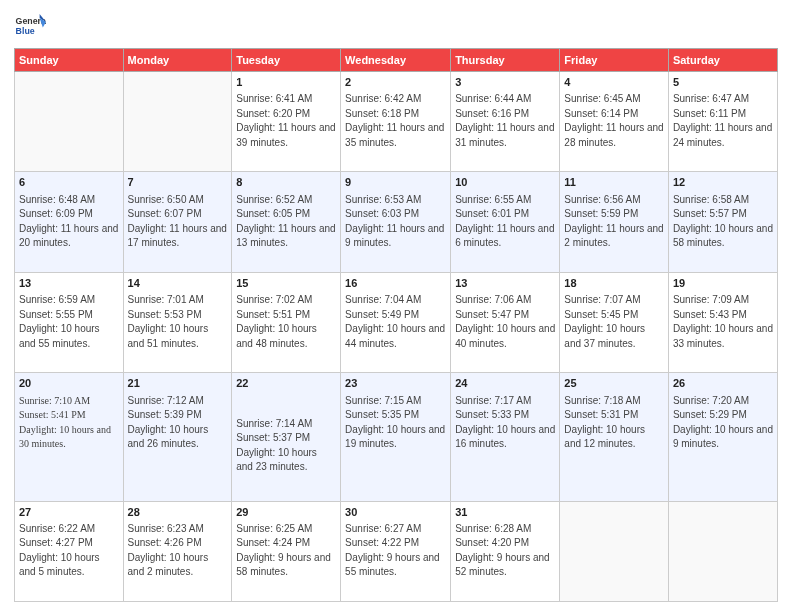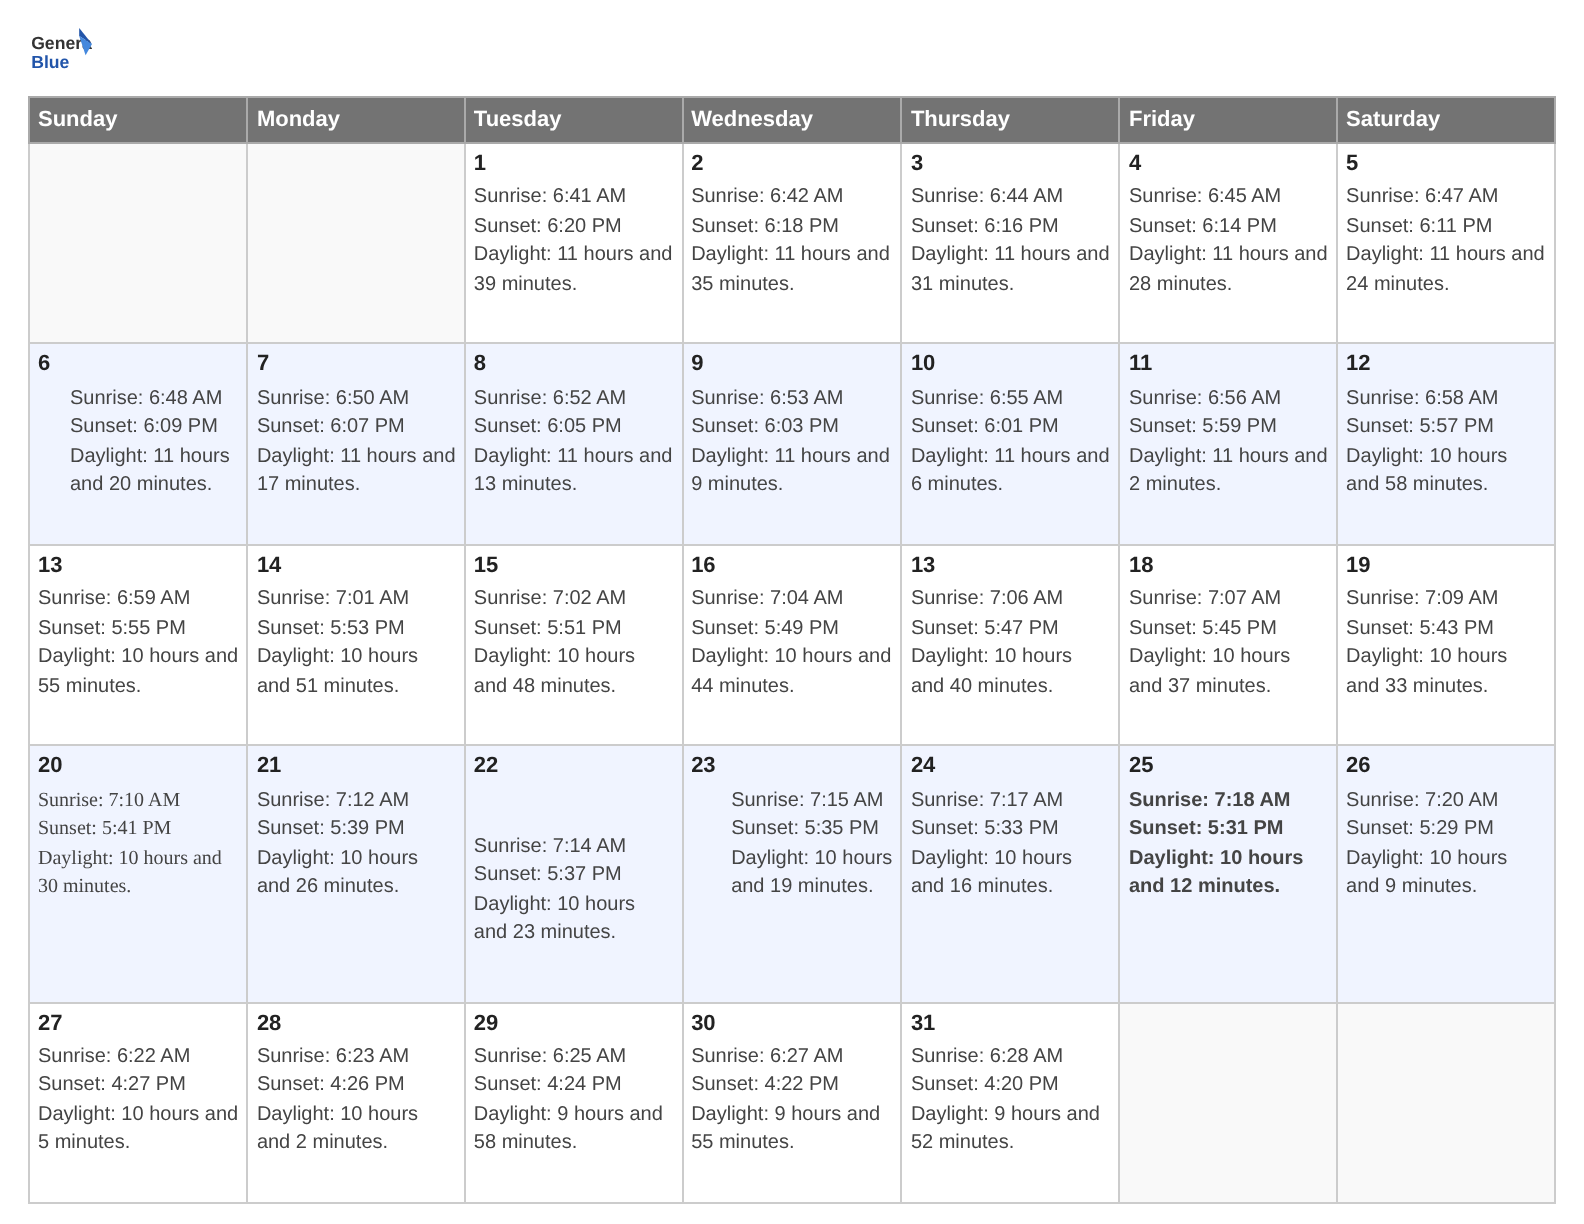--- a/index.html
+++ b/index.html
@@ -46,21 +46,21 @@
       color: #444;
       margin-top: 2px;
     }
     .calendar {
       flex: 1;
       border-collapse: collapse;
       width: 100%;
       font-size: 9.5px;
     }
     .calendar th {
-      background-color: #737373;
+      background-color: #ef4444;
       color: #fff;
       padding: 5px 4px;
       text-align: left;
       font-size: 11px;
       font-weight: bold;
       border: 1px solid #aaa;
     }
     .calendar td {
       vertical-align: top;
       border: 1px solid #ccc;
@@ -151,21 +151,21 @@
           <td>
             <span class="day-number">5</span>
             <div class="day-info" style="white-space: pre-line;">Sunrise: 6:47 AM
 Sunset: 6:11 PM
 Daylight: 11 hours and 24 minutes.</div>
           </td>
         </tr>
         <tr class="row-shade">
           <td>
             <span class="day-number">6</span>
-            <div class="day-info" style="white-space: pre-line; margin-left: 16px;">Sunrise: 6:48 AM
+            <div class="day-info" style="white-space: pre-line;">Sunrise: 6:48 AM
 Sunset: 6:09 PM
 Daylight: 11 hours and 20 minutes.</div>
           </td>
           <td>
             <span class="day-number">7</span>
             <div class="day-info" style="white-space: pre-line;">Sunrise: 6:50 AM
 Sunset: 6:07 PM
 Daylight: 11 hours and 17 minutes.</div>
           </td>
           <td>
@@ -257,33 +257,33 @@
 Daylight: 10 hours and 26 minutes.</div>
           </td>
           <td>
             <span class="day-number">22</span>
             <div class="day-info" style="white-space: pre-line; margin-top: 25px;">Sunrise: 7:14 AM
 Sunset: 5:37 PM
 Daylight: 10 hours and 23 minutes.</div>
           </td>
           <td>
             <span class="day-number">23</span>
-            <div class="day-info" style="white-space: pre-line; margin-left: 20px;">Sunrise: 7:15 AM
+            <div class="day-info" style="white-space: pre-line;">Sunrise: 7:15 AM
 Sunset: 5:35 PM
 Daylight: 10 hours and 19 minutes.</div>
           </td>
           <td>
             <span class="day-number">24</span>
             <div class="day-info" style="white-space: pre-line;">Sunrise: 7:17 AM
 Sunset: 5:33 PM
 Daylight: 10 hours and 16 minutes.</div>
           </td>
           <td>
             <span class="day-number">25</span>
-            <div class="day-info" style="white-space: pre-line; font-weight: bold;">Sunrise: 7:18 AM
+            <div class="day-info" style="white-space: pre-line;">Sunrise: 7:18 AM
 Sunset: 5:31 PM
 Daylight: 10 hours and 12 minutes.</div>
           </td>
           <td>
             <span class="day-number">26</span>
             <div class="day-info" style="white-space: pre-line;">Sunrise: 7:20 AM
 Sunset: 5:29 PM
 Daylight: 10 hours and 9 minutes.</div>
           </td>
         </tr>

